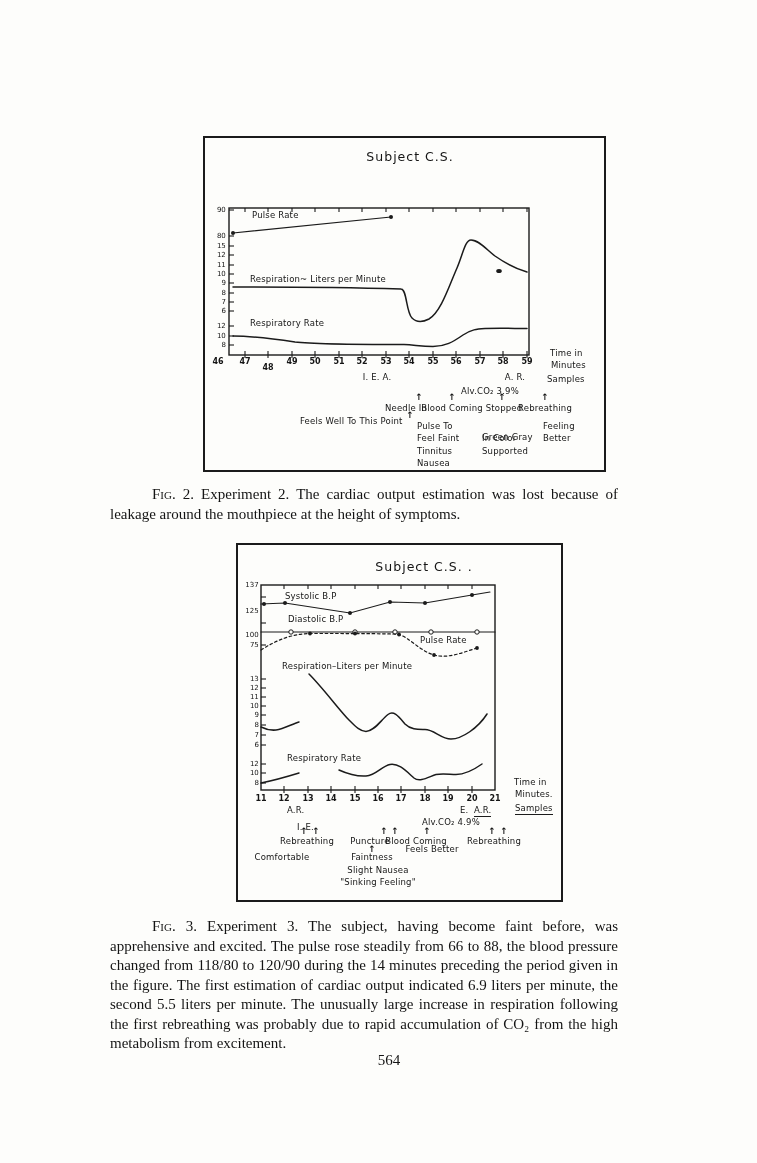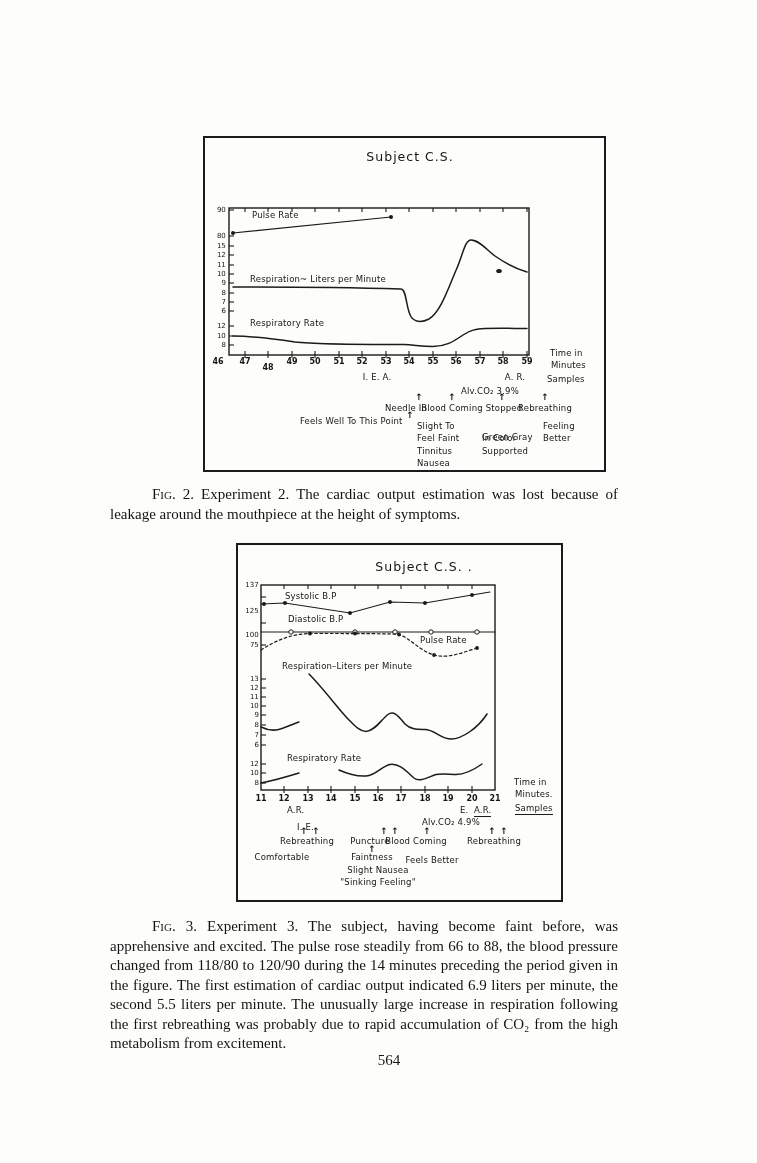--- a/index.html
+++ b/index.html
@@ -131,21 +131,21 @@
     <span class="lbl arr c" style="left: 214px; top: 254px;">↑</span>
     <span class="lbl arr c" style="left: 247px; top: 254px;">↑</span>
     <span class="lbl arr c" style="left: 297px; top: 254px;">↑</span>
     <span class="lbl arr c" style="left: 340px; top: 254px;">↑</span>
     <span class="lbl hand c" style="left: 201px; top: 265px;">Needle In</span>
     <span class="lbl hand c" style="left: 247px; top: 265px;">Blood Coming</span>
     <span class="lbl hand c" style="left: 299px; top: 265px;">Stopped</span>
     <span class="lbl hand c" style="left: 340px; top: 265px;">Rebreathing</span>
     <span class="lbl hand" style="left: 95px; top: 278px;">Feels Well To This Point</span>
     <span class="lbl arr c" style="left: 205px; top: 272px;">↑</span>
-    <span class="lbl hand" style="left: 212px; top: 283px;">Slight To</span>
+    <span class="lbl hand" style="left: 212px; top: 283px;">Pulse To</span>
     <span class="lbl hand" style="left: 212px; top: 295px;">Feel Faint</span>
     <span class="lbl hand" style="left: 212px; top: 308px;">Tinnitus</span>
     <span class="lbl hand" style="left: 212px; top: 320px;">Nausea</span>
     <span class="lbl hand" style="left: 277px; top: 294px;">Green Gray</span>
     <span class="lbl hand" style="left: 277px; top: 295px;">In Color</span>
     <span class="lbl hand" style="left: 277px; top: 308px;">Supported</span>
     <span class="lbl hand" style="left: 338px; top: 283px;">Feeling</span>
     <span class="lbl hand" style="left: 338px; top: 295px;">Better</span>
   </div>
 
@@ -271,20 +271,20 @@
     <span class="lbl arr c" style="left: 189px; top: 281px;">↑</span>
     <span class="lbl arr c" style="left: 254px; top: 281px;">↑</span>
     <span class="lbl arr c" style="left: 266px; top: 281px;">↑</span>
     <span class="lbl hand c" style="left: 69px; top: 291px;">Rebreathing</span>
     <span class="lbl hand c" style="left: 132px; top: 291px;">Puncture</span>
     <span class="lbl hand c" style="left: 178px; top: 291px;">Blood Coming</span>
     <span class="lbl hand c" style="left: 256px; top: 291px;">Rebreathing</span>
     <span class="lbl arr c" style="left: 134px; top: 299px;">↑</span>
     <span class="lbl hand c" style="left: 44px; top: 307px;">Comfortable</span>
     <span class="lbl hand c" style="left: 134px; top: 307px;">Faintness</span>
-    <span class="lbl hand c" style="left: 194px; top: 310px;">Feels  Better</span>
+    <span class="lbl hand c" style="left: 194px; top: 299px;">Feels  Better</span>
     <span class="lbl hand c" style="left: 140px; top: 320px;">Slight  Nausea</span>
     <span class="lbl hand c" style="left: 140px; top: 332px;">"Sinking  Feeling"</span>
   </div>
 
 <p class="caption" style="top:917px;margin:0;"><span class="figlabel">Fig. 3.</span><span> Experiment 3.  The subject, having become faint before, was apprehensive and excited.  The pulse rose steadily from 66 to 88, the blood pressure changed from 118/80 to 120/90 during the 14 minutes preceding the period given in the figure.  The first estimation of cardiac output indicated 6.9 liters per minute, the second 5.5 liters per minute.  The unusually large increase in respiration following the first rebreathing was probably due to rapid accumulation of CO₂ from the high metabolism from excitement.</span></p>
 
 <div class="pagenum" style="left:389px;top:1052px;">564</div>
 
 </body></html>

